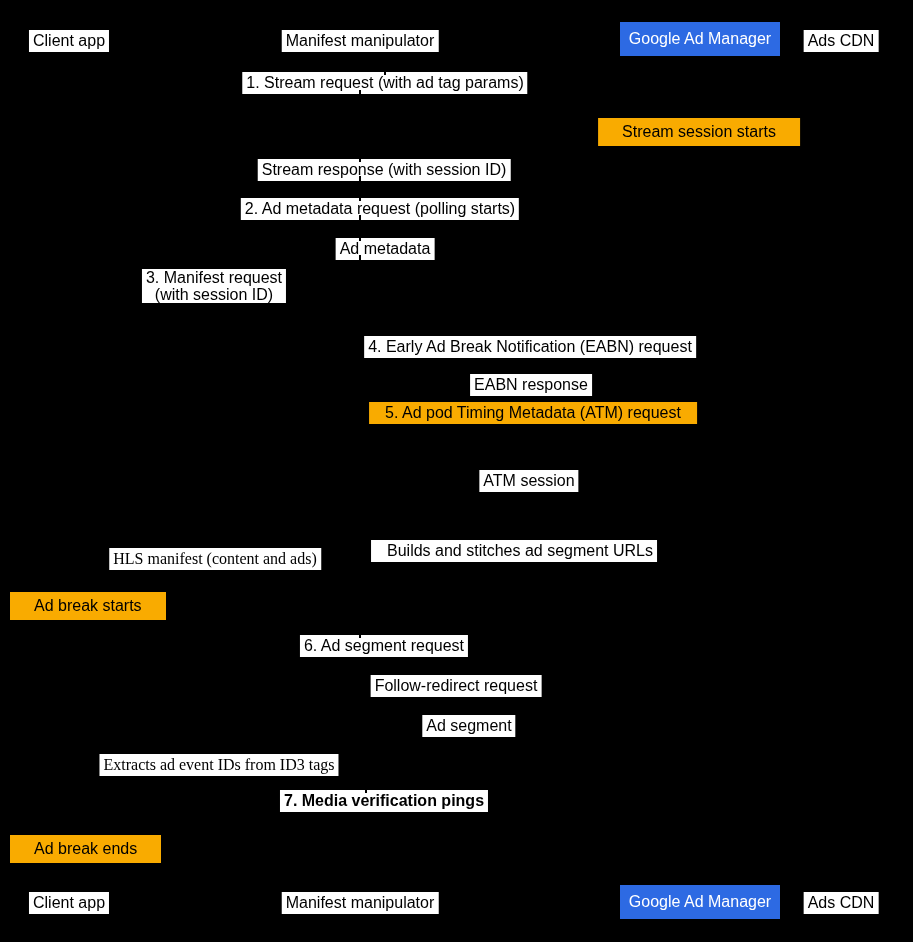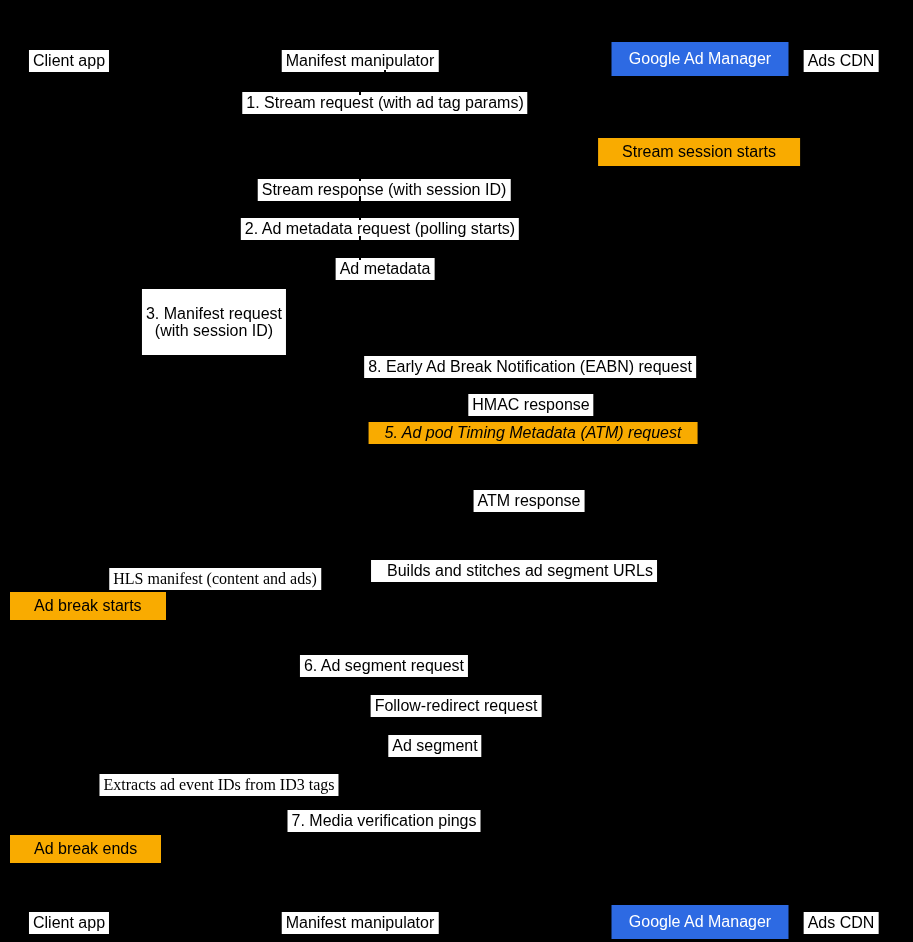--- a/index.html
+++ b/index.html
@@ -4,26 +4,26 @@
 <style>
   :root{
     --background:#000000; --label-bg:#ffffff; --label-text:#000000;
     --note-bg:#f9ab00; --brand-bg:#2d6ae3; --brand-text:#ffffff;
   }
   html,body{margin:0;padding:0;background:var(--background);}
   .stage{position:relative;width:913px;height:942px;background:var(--background);overflow:hidden;
          font-family:"Liberation Sans",sans-serif;}
   .lbl{position:absolute;background:var(--label-bg);color:var(--label-text);
        font:16px/20px "Liberation Sans",sans-serif;padding:1px 4px;white-space:nowrap;}
-  .c{transform:translateX(-50%);margin-top:20px;}
+  .c{transform:translateX(-50%);}
   .note{background:var(--note-bg);padding:4px 24px;}
-  .two{white-space:nowrap;text-align:center;line-height:17px;padding:16px 4px;}
+  .two{white-space:nowrap;text-align:center;line-height:17px;padding:0 4px;}
   .two span{display:block;}
-  .note.two{padding:2px 16px;line-height:17.5px;font-style:italic;}
-  .brand{position:absolute;width:177px;height:34px;background:var(--brand-bg);color:var(--brand-text);
+  .note.two{padding:2px 16px;line-height:17.5px;}
+  .brand{position:absolute;width:160px;height:34px;background:var(--brand-bg);color:var(--brand-text);
          display:flex;align-items:center;justify-content:center;
          font:16px "Liberation Sans",sans-serif;white-space:nowrap;}
   .tick{position:absolute;width:2px;height:5px;background:#000;z-index:2;}
 
   
   .p-h-client{left:69px;top:30px;}
   .p-h-manifest{left:360px;top:30px;}
   .p-h-gam{left:700px;top:22px;}
   .p-h-adscdn{left:841px;top:30px;}
   
@@ -35,23 +35,23 @@
   .p-m3{left:214px;top:269px;}
   .p-m4{left:530px;top:336px;}
   .p-m4r{left:531px;top:374px;}
   .p-m5{left:533px;top:402px;}
   .p-m5r{left:529px;top:470px;}
   .p-build{left:514px;top:540px;padding-left:16px;}
   .p-hls{left:215px;top:548px;font-family:Liberation Serif, serif;}
   .p-note-abs{left:10px;top:592px;}
   .p-m6{left:384px;top:635px;}
   .p-m6f{left:456px;top:675px;}
-  .p-m6r{left:435px;top:715px;text-align:center;}
+  .p-m6r{left:469px;top:715px;text-align:center;}
   .p-extract{left:219px;top:754px;font-family:Liberation Serif, serif;}
-  .p-m7{left:384px;top:790px;}
+  .p-m7{left:384px;top:790px;font-weight:bold;}
   .p-note-abe{left:10px;top:835px;}
   
   .p-f-client{left:69px;top:892px;}
   .p-f-manifest{left:360px;top:892px;}
   .p-f-gam{left:700px;top:885px;}
   .p-f-adscdn{left:841px;top:892px;}
   
   .t1a{left:384px;top:70px;}  .t1b{left:359px;top:90px;}
   .t2a{left:359px;top:157px;} .t2b{left:359px;top:176px;}
   .t3a{left:359px;top:196px;} .t3b{left:359px;top:215px;}
@@ -72,28 +72,28 @@
   <div class="lbl note c p-note-stream">Stream session starts</div>
   <div class="lbl c p-m1r">Stream response (with session ID)</div>
   <div class="lbl c p-m2">2. Ad metadata request (polling starts)</div>
   <div class="lbl c p-m2r">Ad metadata</div>
 
   <div class="lbl two c p-m3">
     <span>3. Manifest request</span>
     <span>(with session ID)</span>
   </div>
 
-  <div class="lbl c p-m4">8. Early Ad Break Notification (EABN) request</div>
-  <div class="lbl c p-m4r">HMAC response</div>
+  <div class="lbl c p-m4">4. Early Ad Break Notification (EABN) request</div>
+  <div class="lbl c p-m4r">EABN response</div>
 
   <div class="lbl note two c p-m5">
     <span>5. Ad pod Timing Metadata (ATM) request</span>
   </div>
 
-  <div class="lbl c p-m5r">ATM response</div>
+  <div class="lbl c p-m5r">ATM session</div>
   <div class="lbl c p-build">Builds and stitches ad segment URLs</div>
   <div class="lbl c p-hls">HLS manifest (content and ads)</div>
 
   <div class="lbl note p-note-abs">Ad break starts</div>
 
   <div class="lbl c p-m6">6. Ad segment request</div>
   <div class="lbl c p-m6f">Follow-redirect request</div>
   <div class="lbl c p-m6r">Ad segment</div>
   <div class="lbl c p-extract">Extracts ad event IDs from ID3 tags</div>
   <div class="lbl c p-m7">7. Media verification pings</div>

